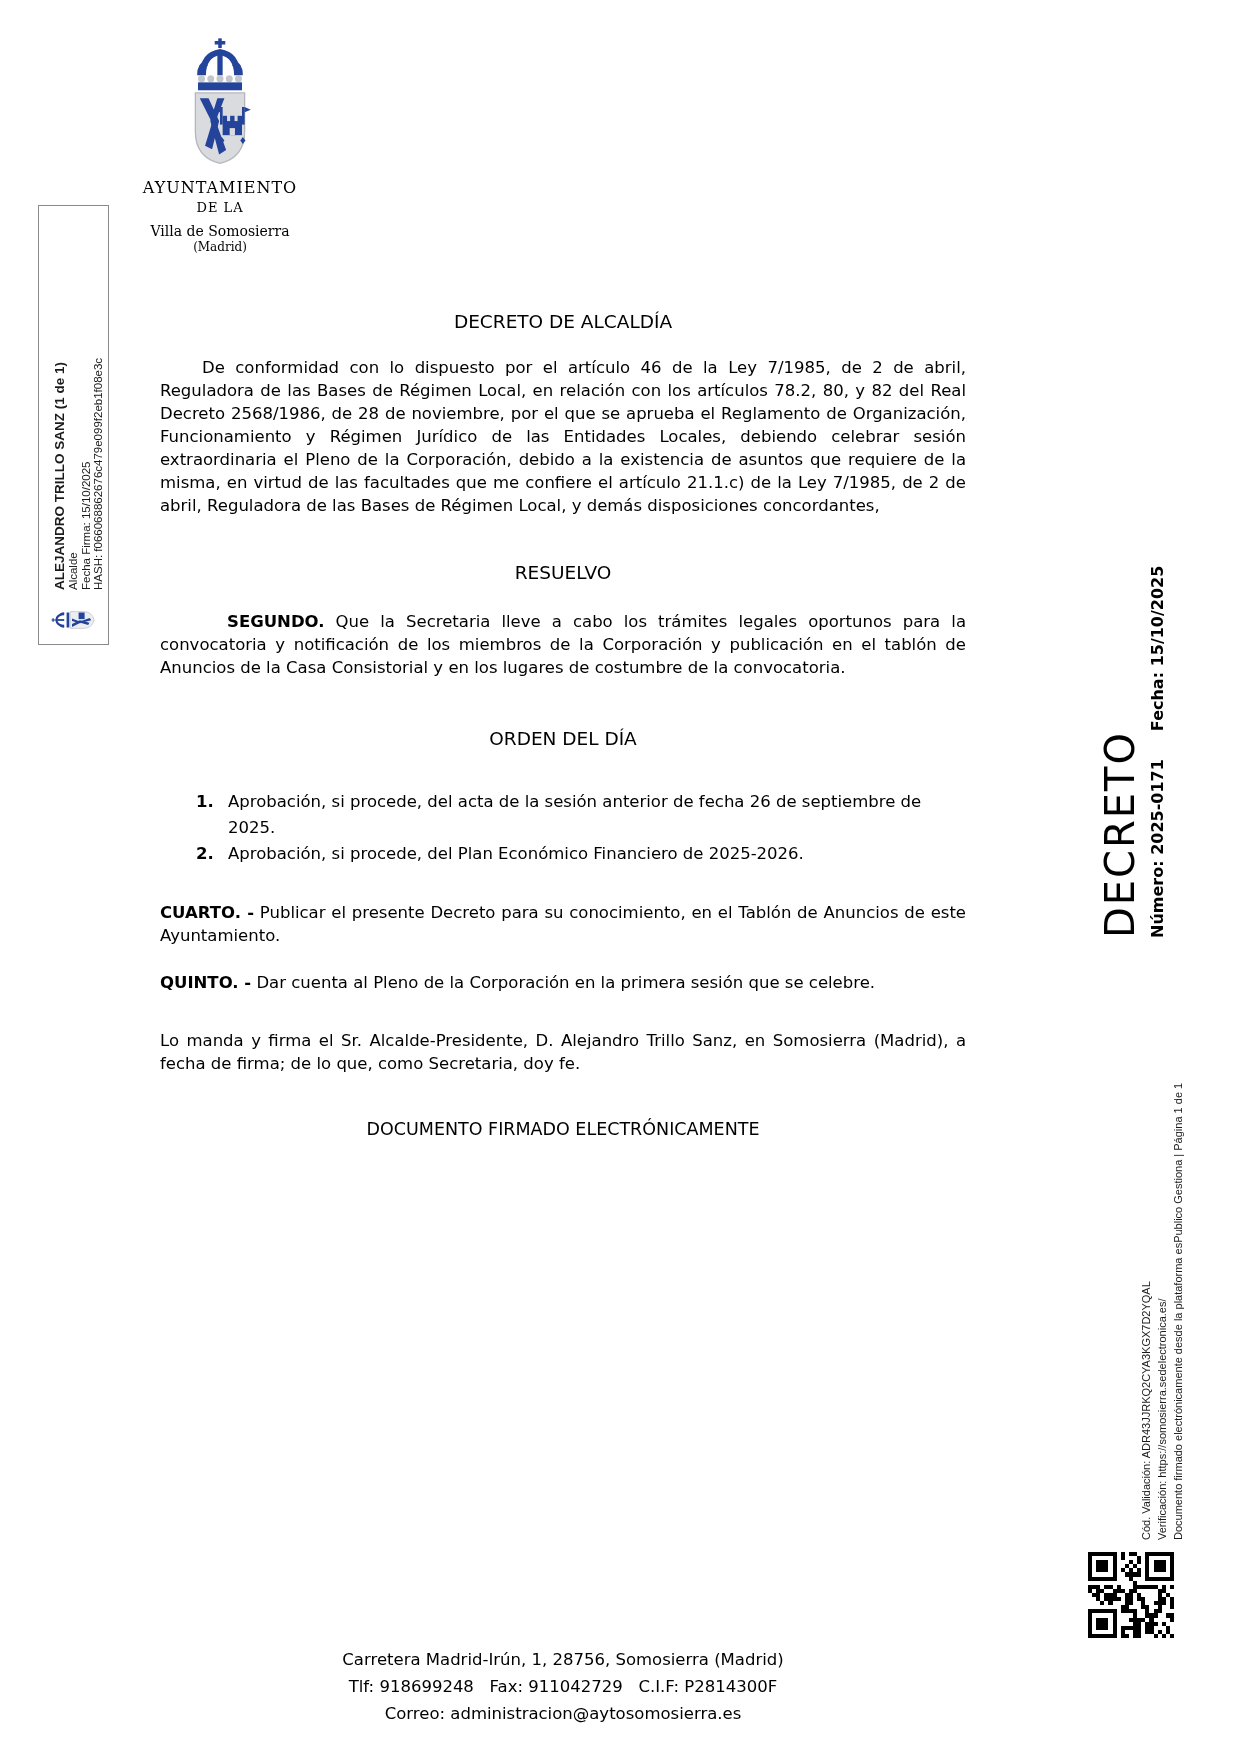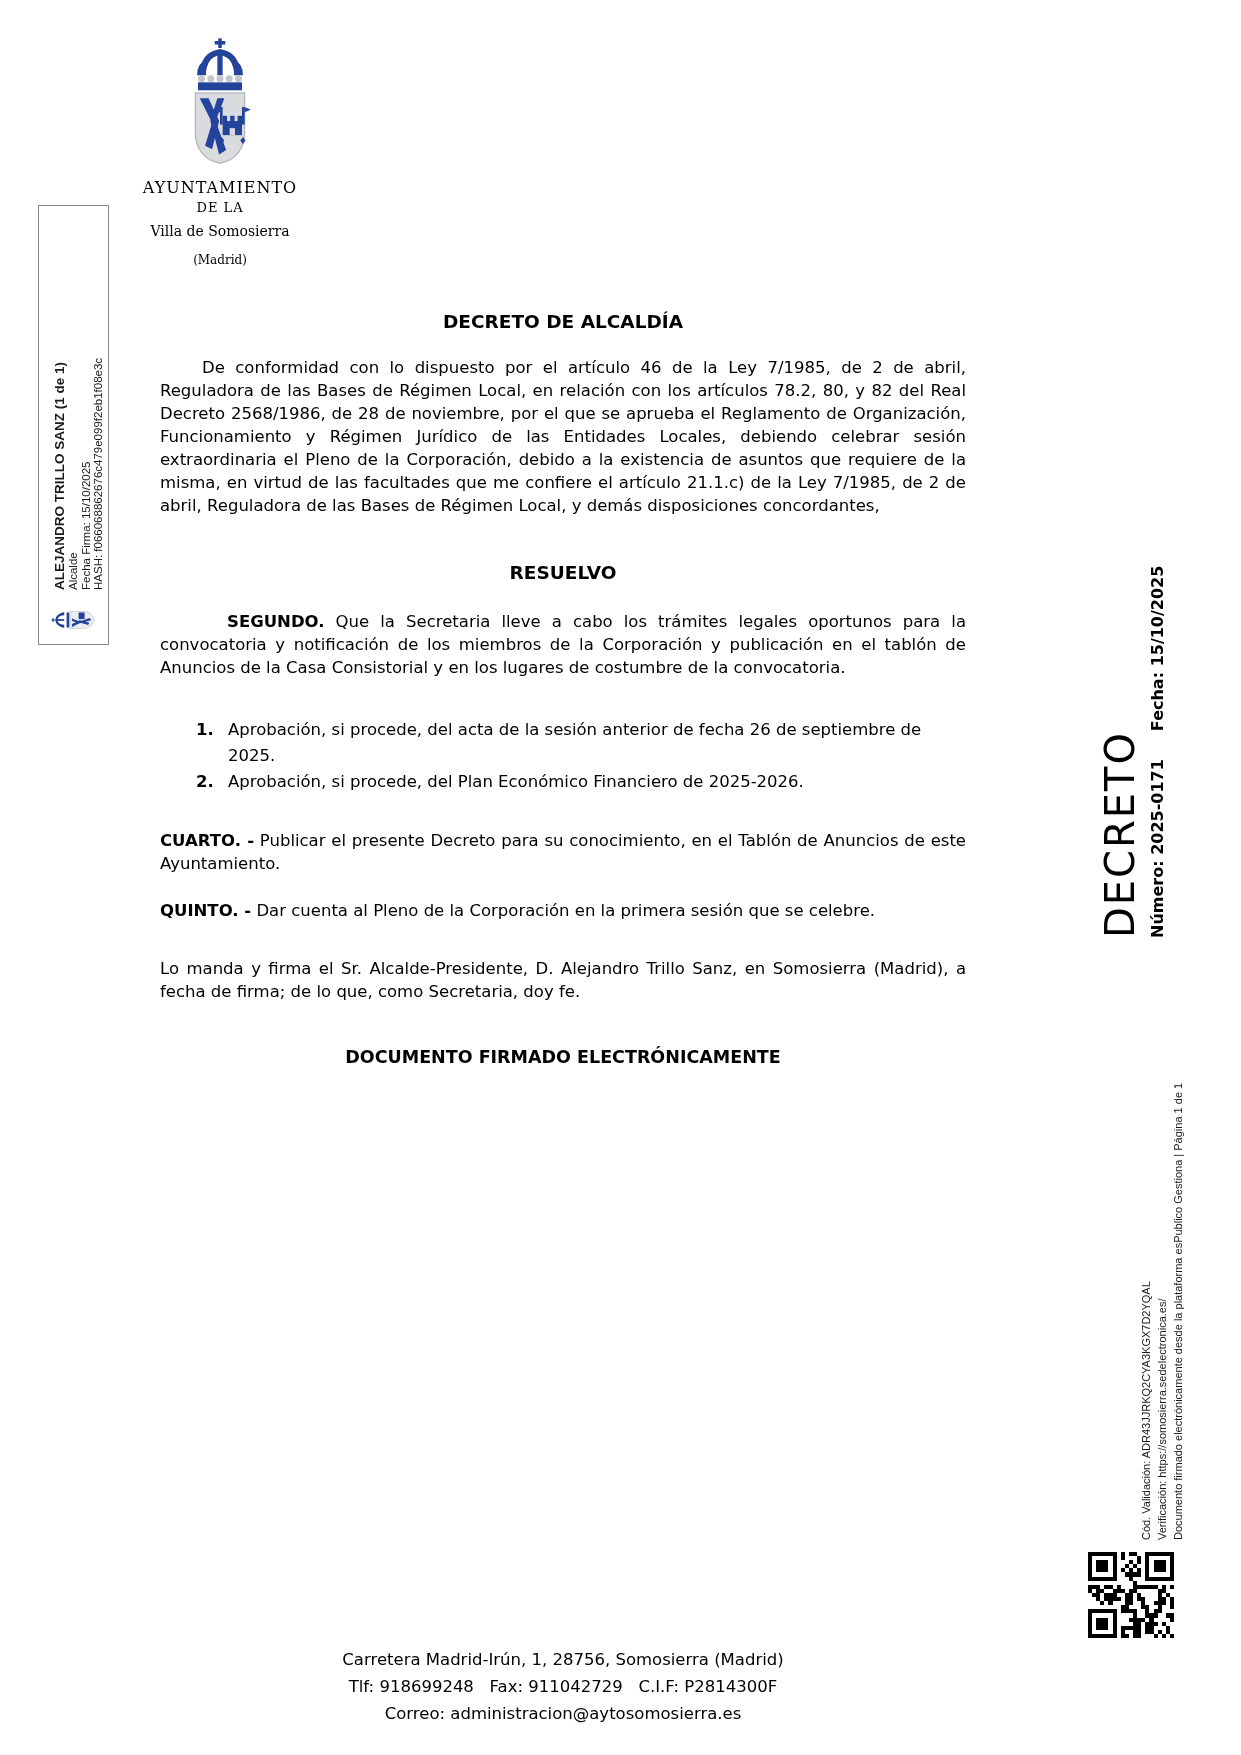--- a/index.html
+++ b/index.html
@@ -5,37 +5,37 @@
   html,body{margin:0;padding:0;background:#ffffff;}
   .page{position:relative;width:1241px;height:1755px;background:#ffffff;overflow:hidden;
         font-family:"DejaVu Sans",sans-serif;color:#000;}
 
   
   .org-header{position:absolute;left:120px;top:36px;width:200px;text-align:center;}
   .coat{width:88px;height:142px;margin:0 auto;}
   .org-l1{font-family:"DejaVu Serif",serif;font-size:16px;letter-spacing:1px;margin-top:0;}
   .org-l2{font-family:"DejaVu Serif",serif;font-size:13px;letter-spacing:1px;margin-top:3px;}
   .org-l3{font-family:"DejaVu Serif",serif;font-size:14px;margin-top:8px;}
-  .org-l4{font-family:"DejaVu Serif",serif;font-size:12px;margin-top:14px;}
+  .org-l4{font-family:"DejaVu Serif",serif;font-size:12px;margin-top:1px;}
 
   
   .sig-box{position:absolute;left:38px;top:205px;width:69px;height:438px;
            border:1px solid #8a8a8a;background:#fff;}
   .vt{position:absolute;transform-origin:0 0;}
   .sig-text{left:52px;top:280px;width:310px;height:52px;
             transform:rotate(-90deg) translateX(-310px);
             font-family:"Liberation Sans",sans-serif;color:#1a1a1a;}
   .sig-name{font-size:13.5px;font-weight:bold;line-height:15px;white-space:nowrap;}
   .sig-line{font-size:11.5px;line-height:12.5px;white-space:nowrap;}
   .sig-emblem{position:absolute;left:60px;top:596px;width:44px;height:44px;}
   .sig-emblem svg{transform:rotate(-90deg);transform-origin:50% 50%;}
 
   
   .main{position:absolute;left:160px;top:310px;width:806px;font-size:16.5px;line-height:23px;}
-  .main h1,.main h2,.main h3{font-size:18.5px;line-height:24px;font-weight:bold;text-align:center;margin:0;}
+  .main h1,.main h2,.main h3{font-size:18.5px;line-height:24px;font-weight:normal;text-align:center;margin:0;}
   .main h2{margin-top:25px;}
   .h-resuelvo{margin-top:44px !important;}
   .h-orden{margin-top:48px !important;}
   .h-signed{margin-top:42px !important;font-size:17.5px !important;}
   .main p{margin:0;text-align:justify;}
   p.intro{margin-top:22px;text-indent:42px;}
   p.res{text-indent:67px;}
   p.p-primero{margin-top:29px;}
   p.p-segundo{margin-top:25px;}
   p.p-tercero{margin-top:22px;text-align:left;}
@@ -146,20 +146,21 @@
     <h1>DECRETO DE ALCALDÍA</h1>
 
     <p class="intro">De conformidad con lo dispuesto por el artículo 46 de la Ley 7/1985, de 2 de abril, Reguladora de las Bases de Régimen Local, en relación con los artículos 78.2, 80, y 82 del Real Decreto 2568/1986, de 28 de noviembre, por el que se aprueba el Reglamento de Organización, Funcionamiento y Régimen Jurídico de las Entidades Locales, debiendo celebrar sesión extraordinaria el Pleno de la Corporación, debido a la existencia de asuntos que requiere de la misma, en virtud de las facultades que me confiere el artículo 21.1.c) de la Ley 7/1985, de 2 de abril, Reguladora de las Bases de Régimen Local, y demás disposiciones concordantes,</p>
 
     <h3 class="h-resuelvo">RESUELVO</h3>
 
 
     <p class="res p-segundo"><b>SEGUNDO.</b><span> Que la Secretaria lleve a cabo los trámites legales oportunos para la convocatoria y notificación de los miembros de la Corporación y publicación en el tablón de Anuncios de la Casa Consistorial y en los lugares de costumbre de la convocatoria.</span></p>
 
 
+    <h3 class="h-orden">ORDEN DEL DÍA</h3>
 
     <div class="orden-list">
       <div class="orden-item">
         <span class="orden-num">1.</span>
         <span>Aprobación, si procede, del acta de la sesión anterior de fecha 26 de septiembre de 2025.</span>
       </div>
       <div class="orden-item">
         <span class="orden-num">2.</span>
         <span>Aprobación, si procede, del Plan Económico Financiero de 2025-2026.</span>
       </div>

